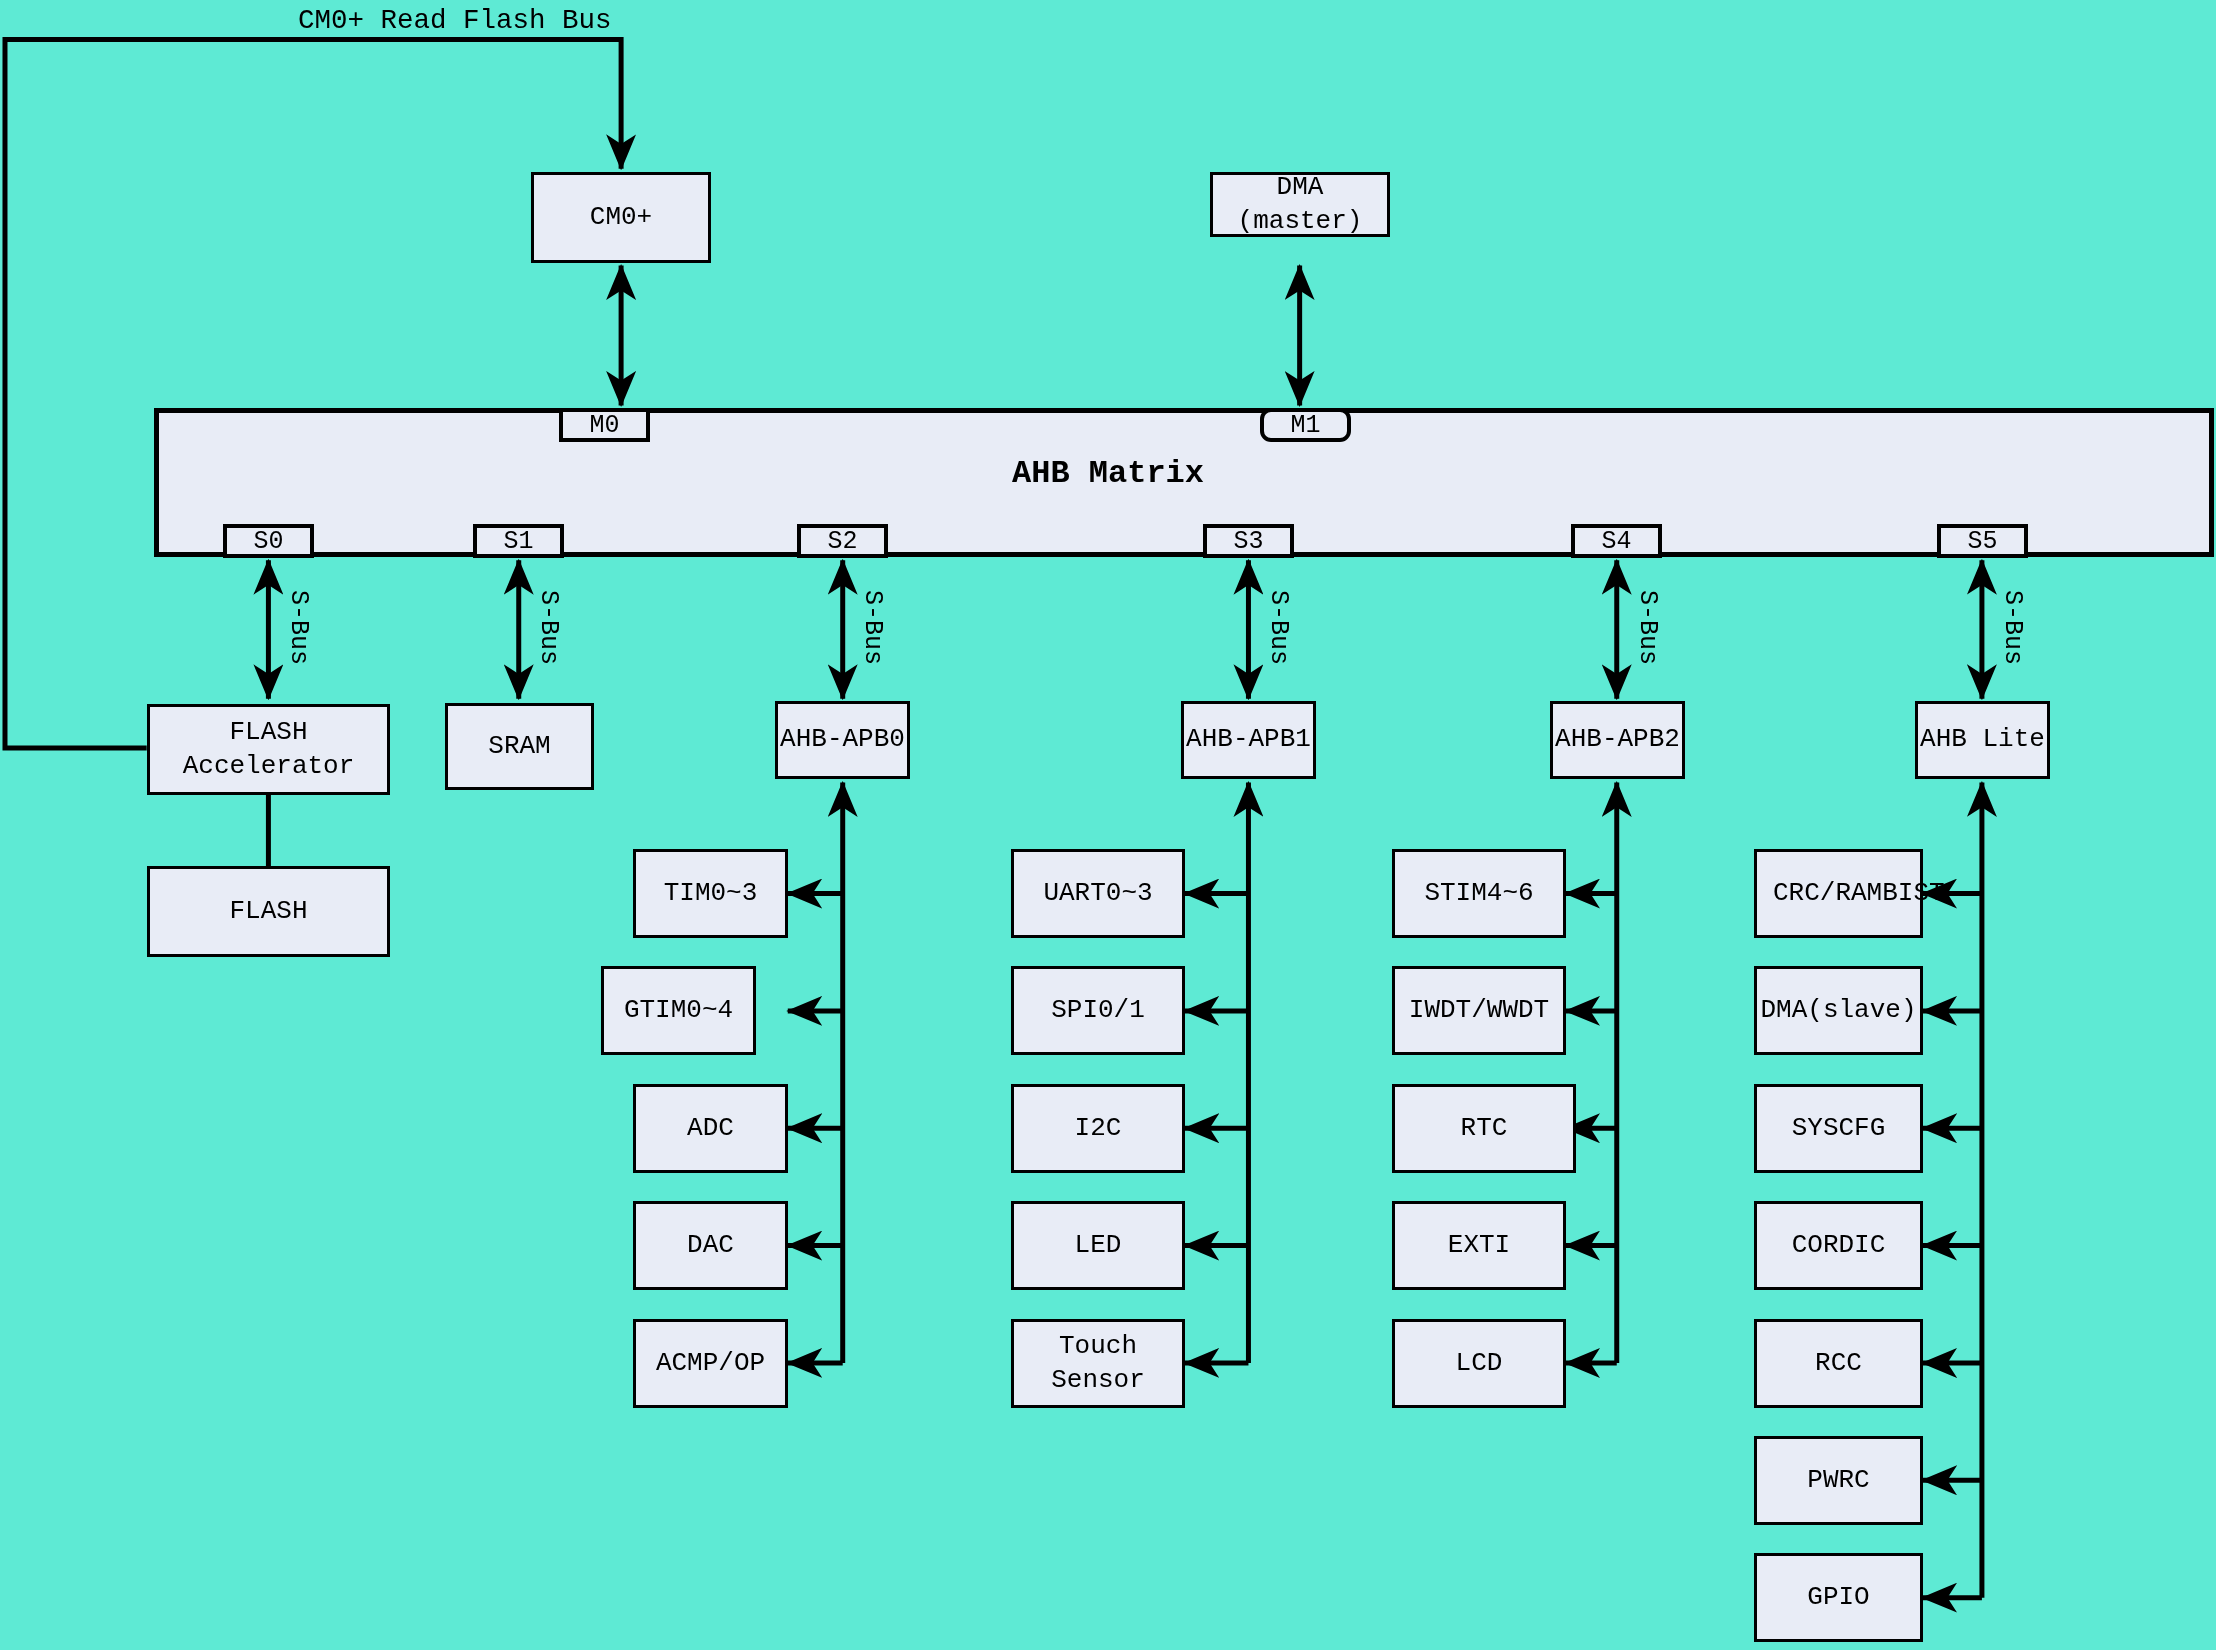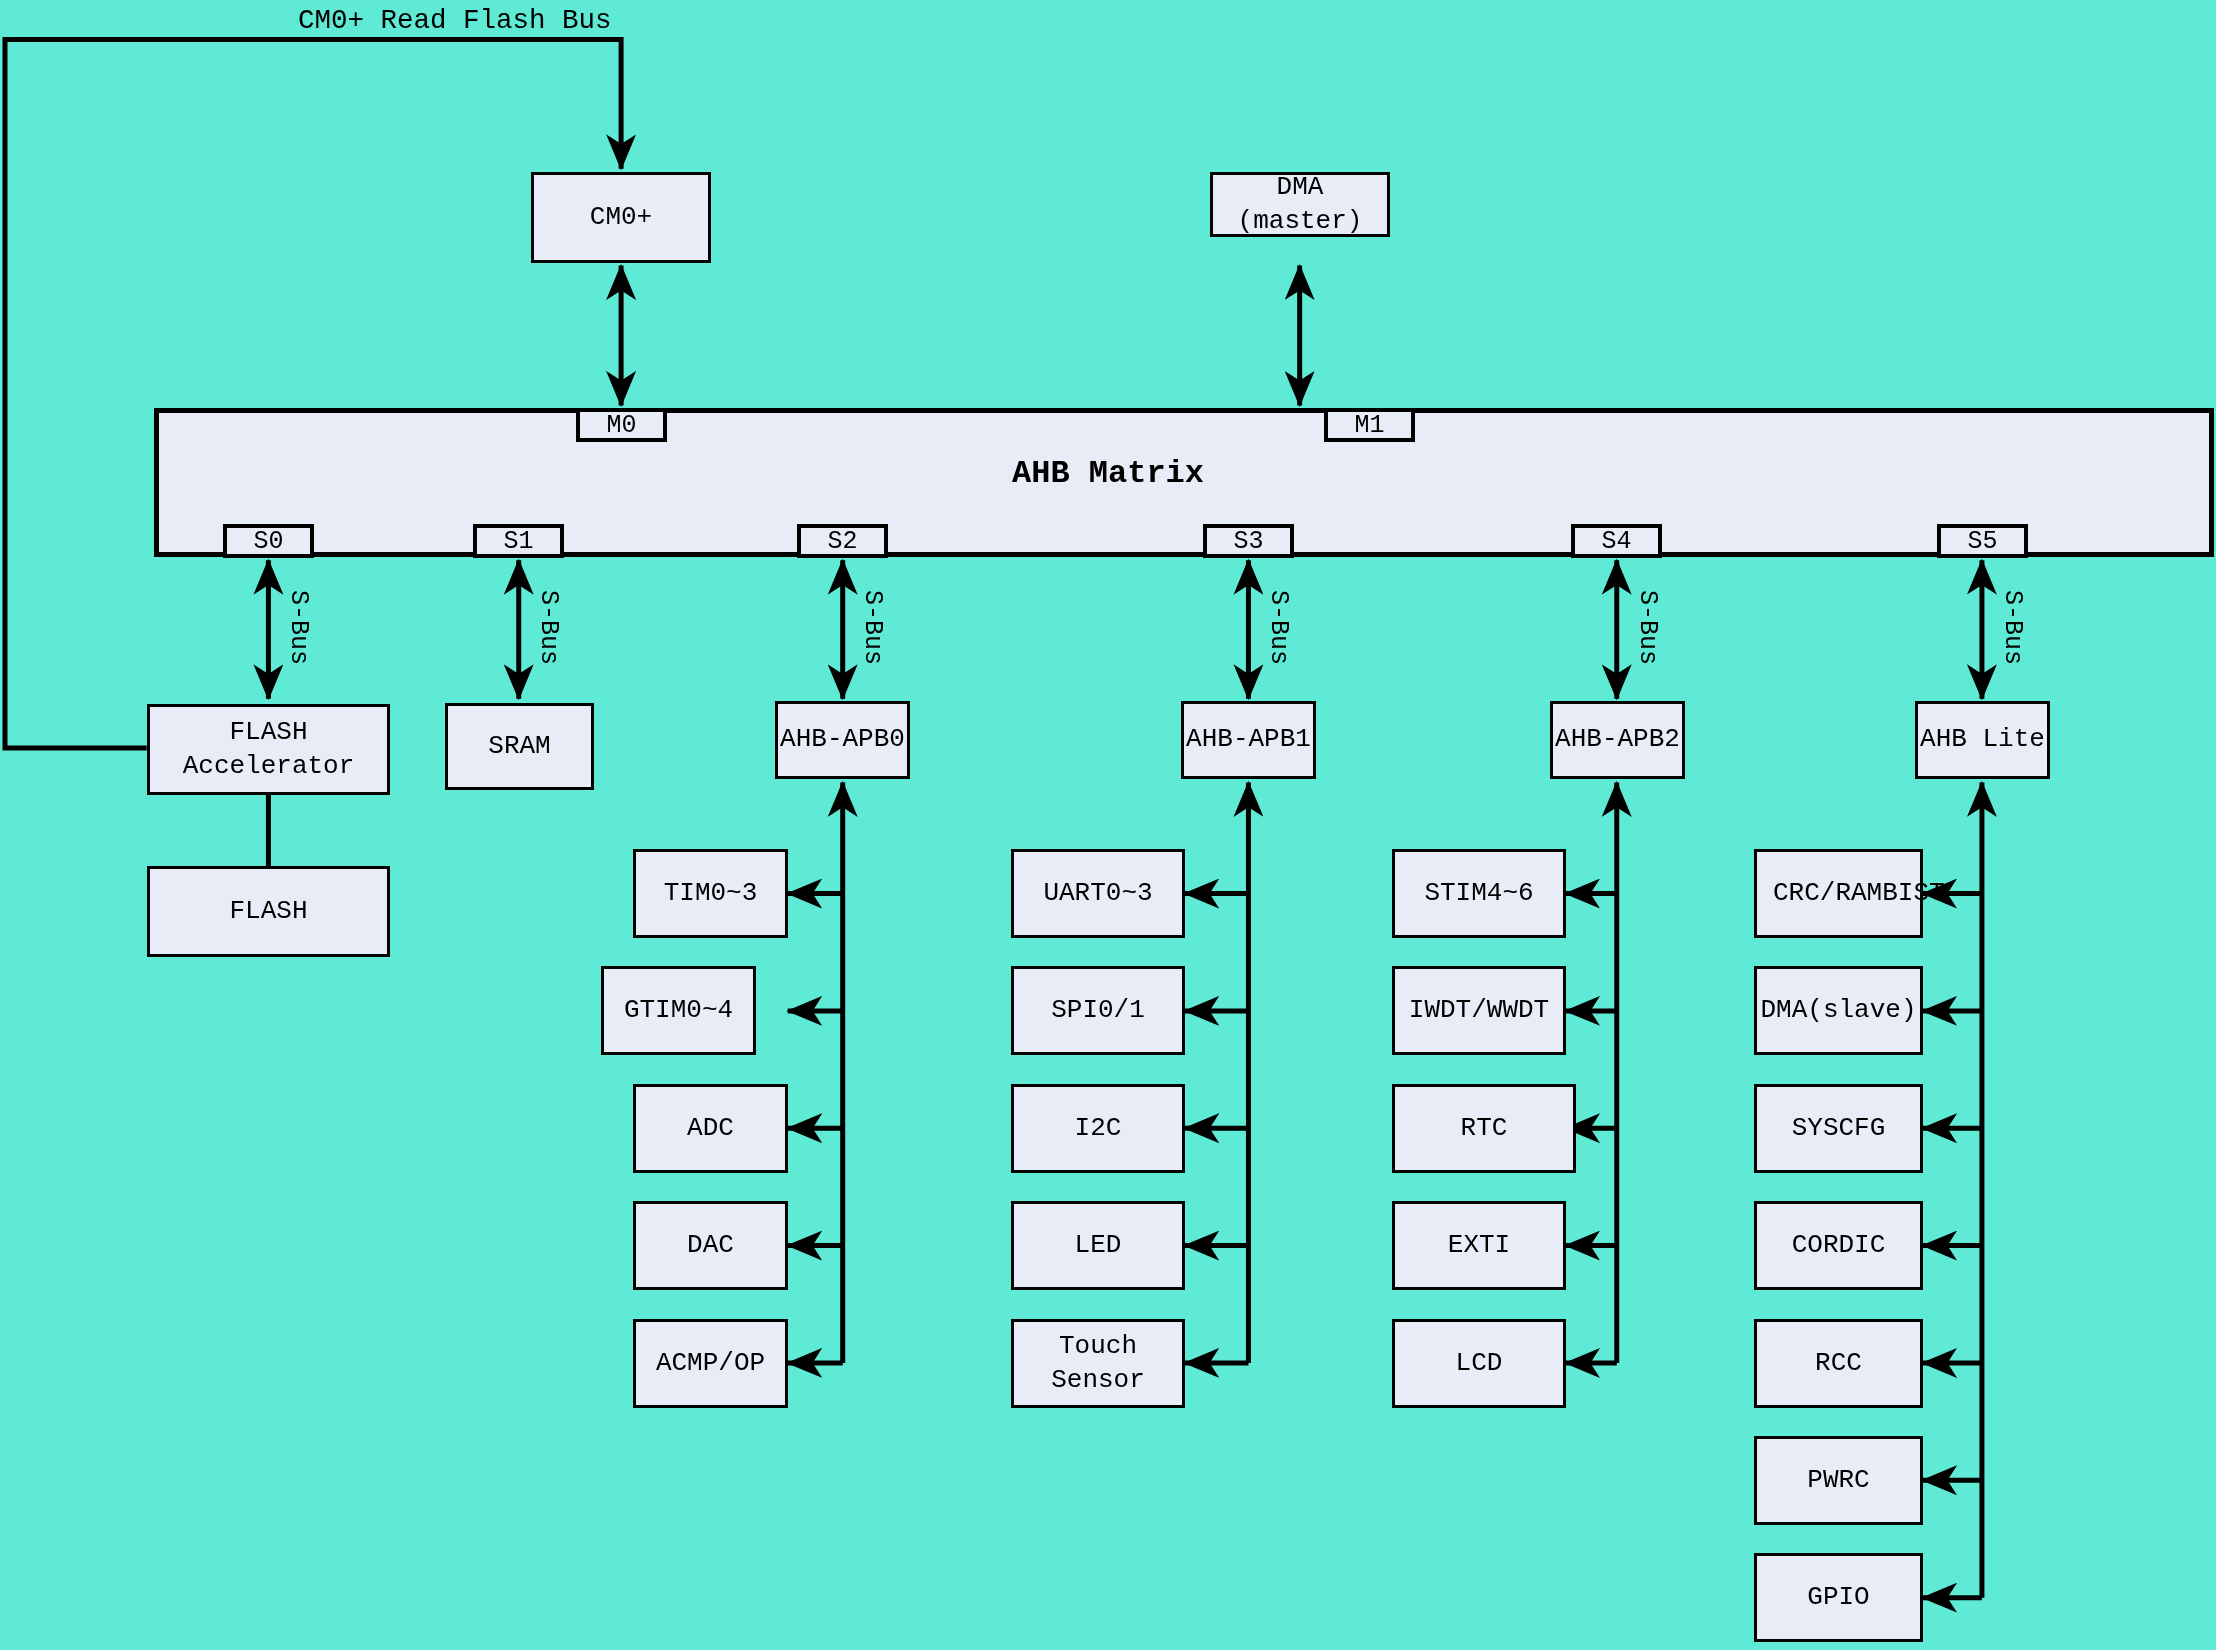--- a/index.html
+++ b/index.html
@@ -108,24 +108,24 @@
   <div class="box" style="left:1210px;top:172px;width:180px;height:65px;">
     <span>
       <span class="two">DMA</span>
       <span class="two">(master)</span>
     </span>
   </div>
 
   <div id="matrix-bar"></div>
   <div id="matrix-title">AHB Matrix</div>
 
-  <div class="tab m" style="left:576px;">
+  <div class="tab m" style="left:559px;">
       <span>M0</span>
     </div>
-  <div class="tab m" style="left:1324px;">
+  <div class="tab m" style="left:1260px;border-radius:11px;">
       <span>M1</span>
     </div>
 
   <div class="tab s" style="left:223px;">
       <span>S0</span>
     </div>
   <div class="tab s" style="left:473px;">
       <span>S1</span>
     </div>
   <div class="tab s" style="left:797px;">

